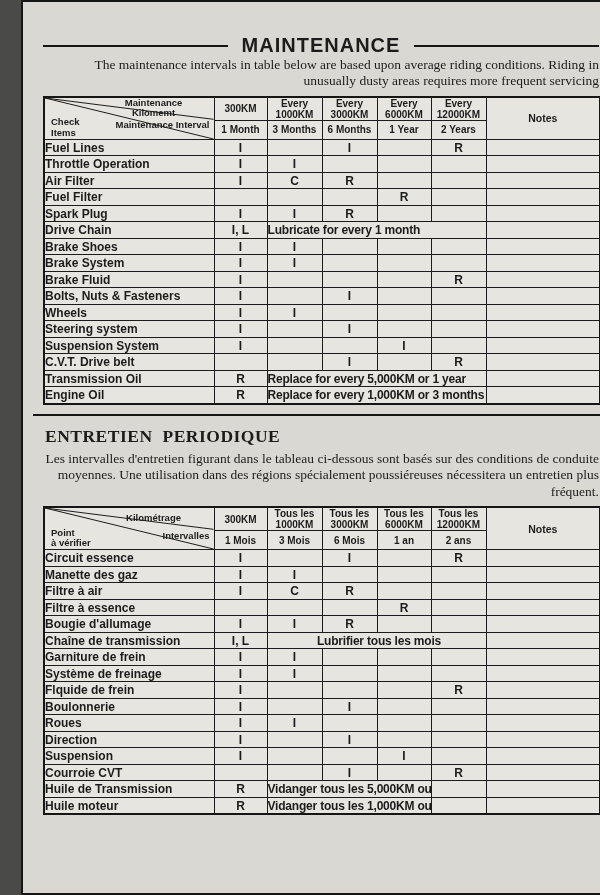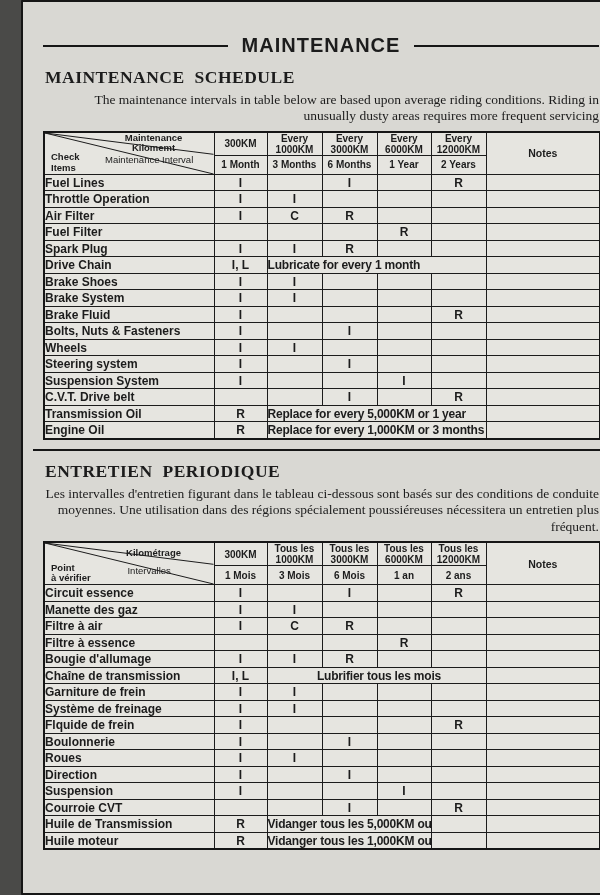--- a/index.html
+++ b/index.html
@@ -34,22 +34,22 @@
   }
   th.col-top{height:21px;font-size:10px;line-height:1.1;font-weight:bold;text-align:center;}
   th.col-bot{height:18px;font-size:10px;font-weight:bold;text-align:center;}
   th.notes-th{font-size:10.5px;font-weight:bold;text-align:center;}
   th.corner{position:relative;padding:0;}
   .diag{position:absolute;left:0;top:0;width:100%;height:100%;}
   .diag line{stroke:#1c1c1c;stroke-width:1;vector-effect:non-scaling-stroke;}
   .c-top{position:absolute;top:0;height:50%;left:30%;right:2px;
     display:flex;align-items:center;justify-content:center;
     font-size:9.5px;line-height:1.08;font-weight:bold;text-align:center;}
-  .c-mid{position:absolute;top:52%;left:26%;right:4px;text-align:center;
-    font-size:9.5px;font-weight:normal;}
+  .c-mid{position:absolute;top:52%;left:26%;right:4px;text-align:right;
+    font-size:9.5px;font-weight:bold;}
   .c-bot{position:absolute;bottom:1px;left:6px;font-size:9.5px;line-height:1.08;
     font-weight:bold;text-align:left;}
   td.item{height:15.5px;font-size:12px;font-weight:bold;padding-left:6px;white-space:nowrap;}
   td.mark{font-size:12px;font-weight:bold;text-align:center;white-space:nowrap;}
   td.span-note{font-size:12px;font-weight:bold;letter-spacing:-0.2px;
     padding-left:8px;white-space:nowrap;}
   td.span-note.center{text-align:center;padding-left:5px;}
   td.notes-cell{background:#e6e5e0;}
   .separator{height:2px;background:#161616;margin:9px -10px 0;}
   .badge-row{text-align:center;margin-top:7px;}
@@ -58,21 +58,20 @@
 <body>
 
 <div class="page">
 
   <div class="title-row">
     <span class="rule"></span>
     <span class="page-title">MAINTENANCE</span>
     <span class="rule"></span>
   </div>
 
-  <h2 class="sec-heading">MAINTENANCE SCHEDULE</h2>
   <p class="intro">The maintenance intervals in table below are based upon average riding conditions. Riding in unusually dusty areas requires more frequent servicing</p>
 
   <table class="sched">
     <colgroup>
       <col style="width:170px">
         <col style="width:53px">
         <col style="width:55px">
       <col style="width:55px">
         <col style="width:54px">
         <col style="width:55px">

